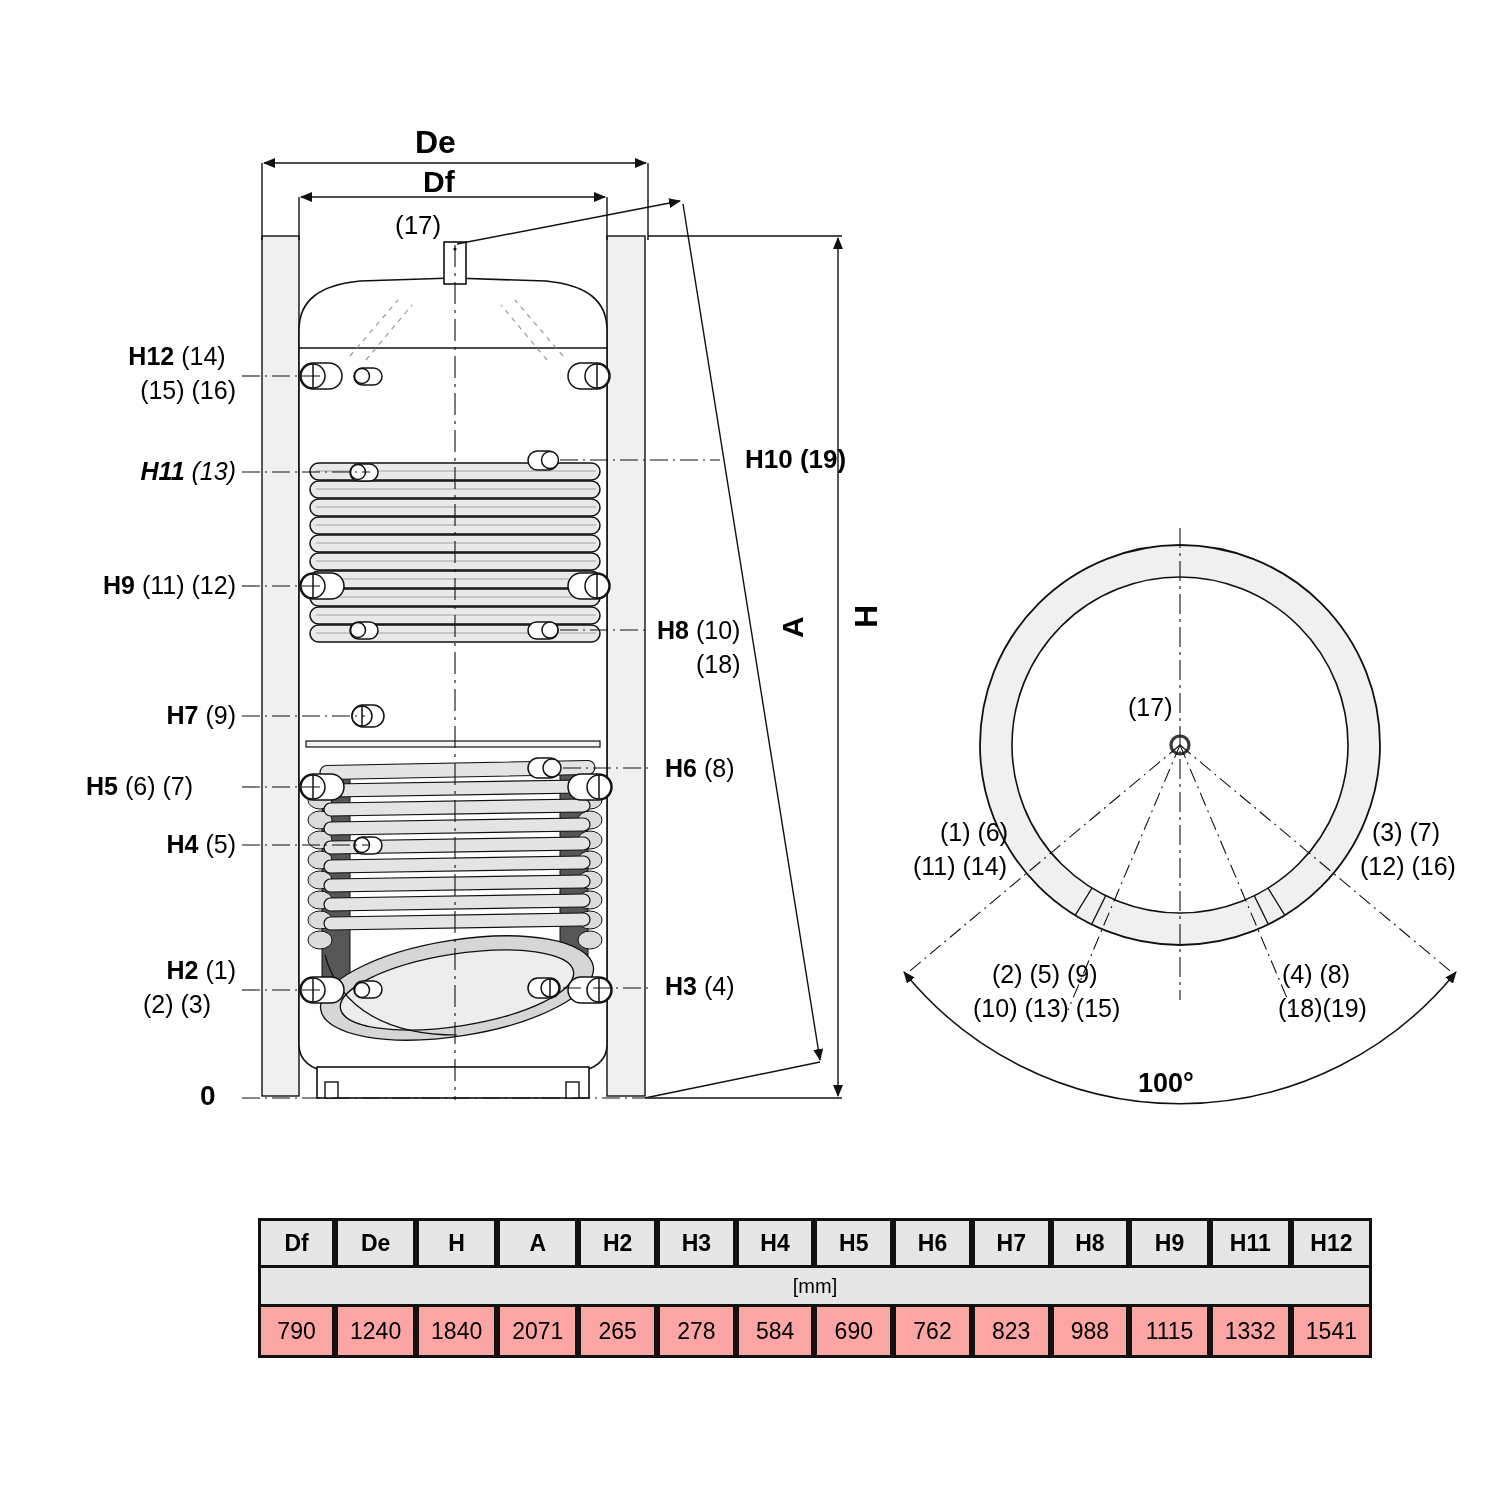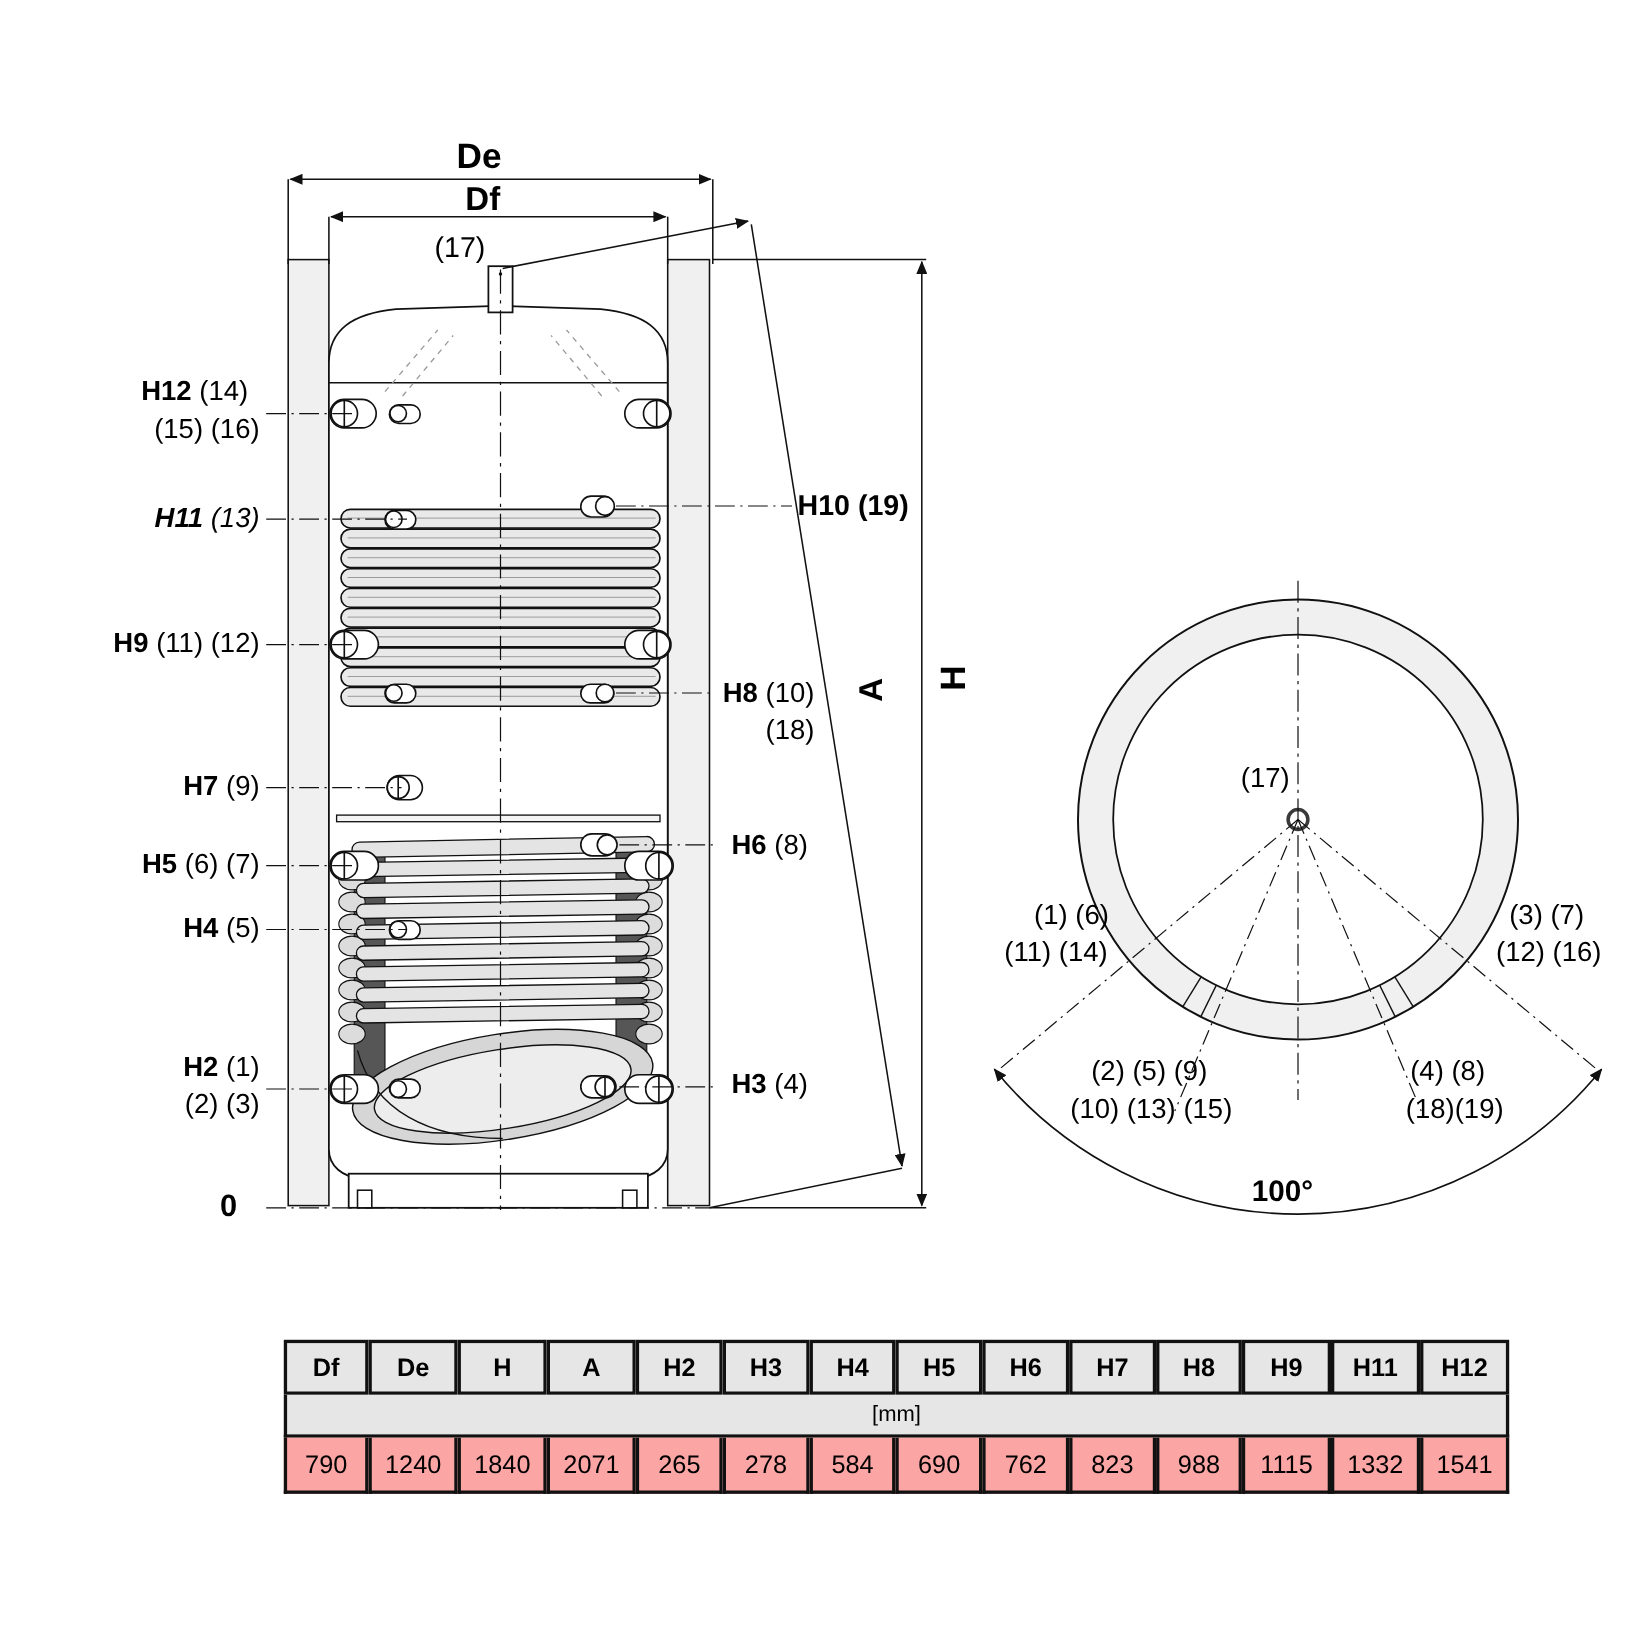--- a/index.html
+++ b/index.html
@@ -338,37 +338,37 @@
 <div class="lbl" style="position:absolute;left:56px;top:571px;width:160px;text-align:right;font-size:25px;">
   <b>H9</b>
   <span>(11) (12)</span>
 </div>
 
 <div class="lbl" style="position:absolute;left:80px;top:701px;width:136px;text-align:right;font-size:25px;">
   <b>H7</b>
   <span>(9)</span>
 </div>
 
-<div class="lbl" style="position:absolute;left:66px;top:772px;width:150px;text-align:right;font-size:25px;">
+<div class="lbl" style="position:absolute;left:66px;top:772px;width:150px;font-size:25px;">
   <b>H5</b>
   <span>(6) (7)</span>
 </div>
 
 <div class="lbl" style="position:absolute;left:80px;top:830px;width:136px;text-align:right;font-size:25px;">
   <b>H4</b>
   <span>(5)</span>
 </div>
 
 <div class="lbl" style="position:absolute;left:98px;top:956px;width:118px;text-align:right;font-size:25px;">
   <b>H2</b>
   <span>(1)</span>
 </div>
-<div class="lbl" style="position:absolute;left:98px;top:990px;width:118px;text-align:right;font-size:25px;">(2) (3)</div>
-
-<div class="lbl" style="position:absolute;left:705px;top:444px;font-size:26px;font-weight:bold;">H10 (19)</div>
+<div class="lbl" style="position:absolute;left:98px;top:990px;width:118px;text-align:center;font-size:25px;">(2) (3)</div>
+
+<div class="lbl" style="position:absolute;left:705px;top:444px;font-size:26px;font-weight:bold;padding-left:20px;">H10 (19)</div>
 
 <div class="lbl" style="position:absolute;left:637px;top:616px;font-size:25px;">
   <b>H8</b>
   <span>(10)</span>
 </div>
 <div class="lbl" style="position:absolute;left:676px;top:650px;font-size:25px;">(18)</div>
 
 <div class="lbl" style="position:absolute;left:645px;top:754px;font-size:25px;">
   <b>H6</b>
   <span>(8)</span>

